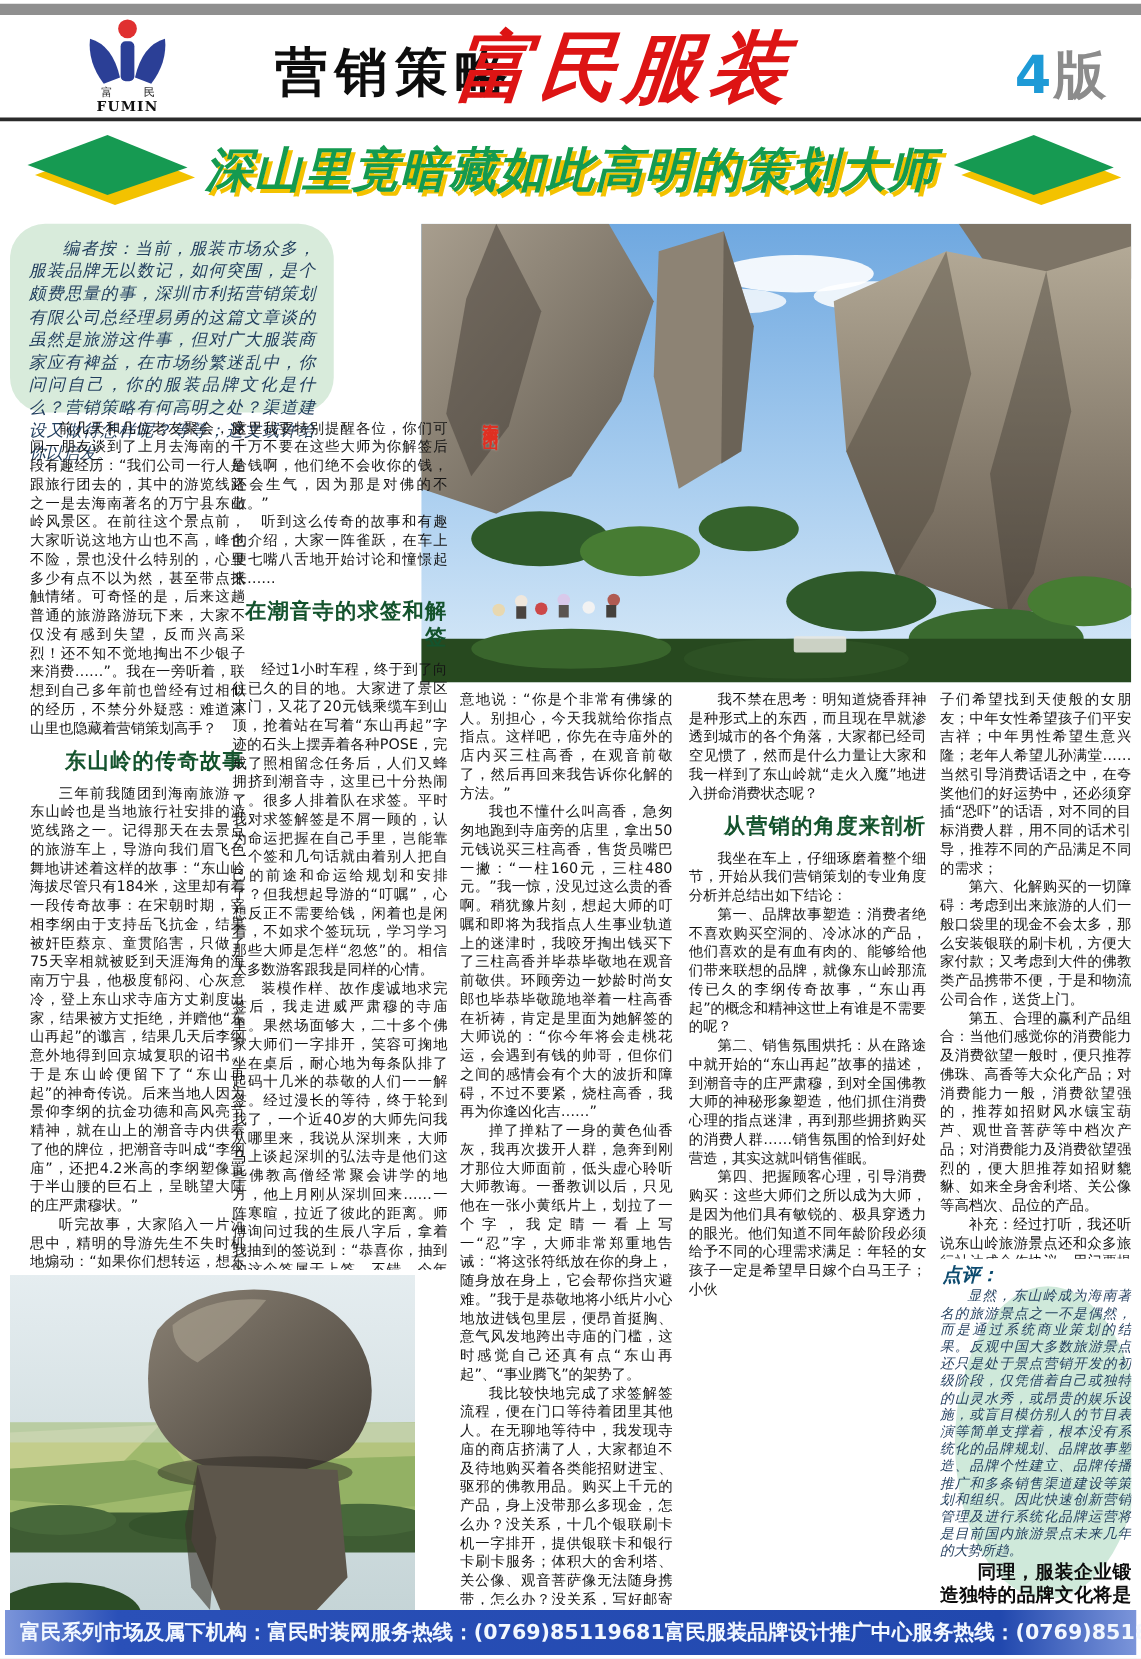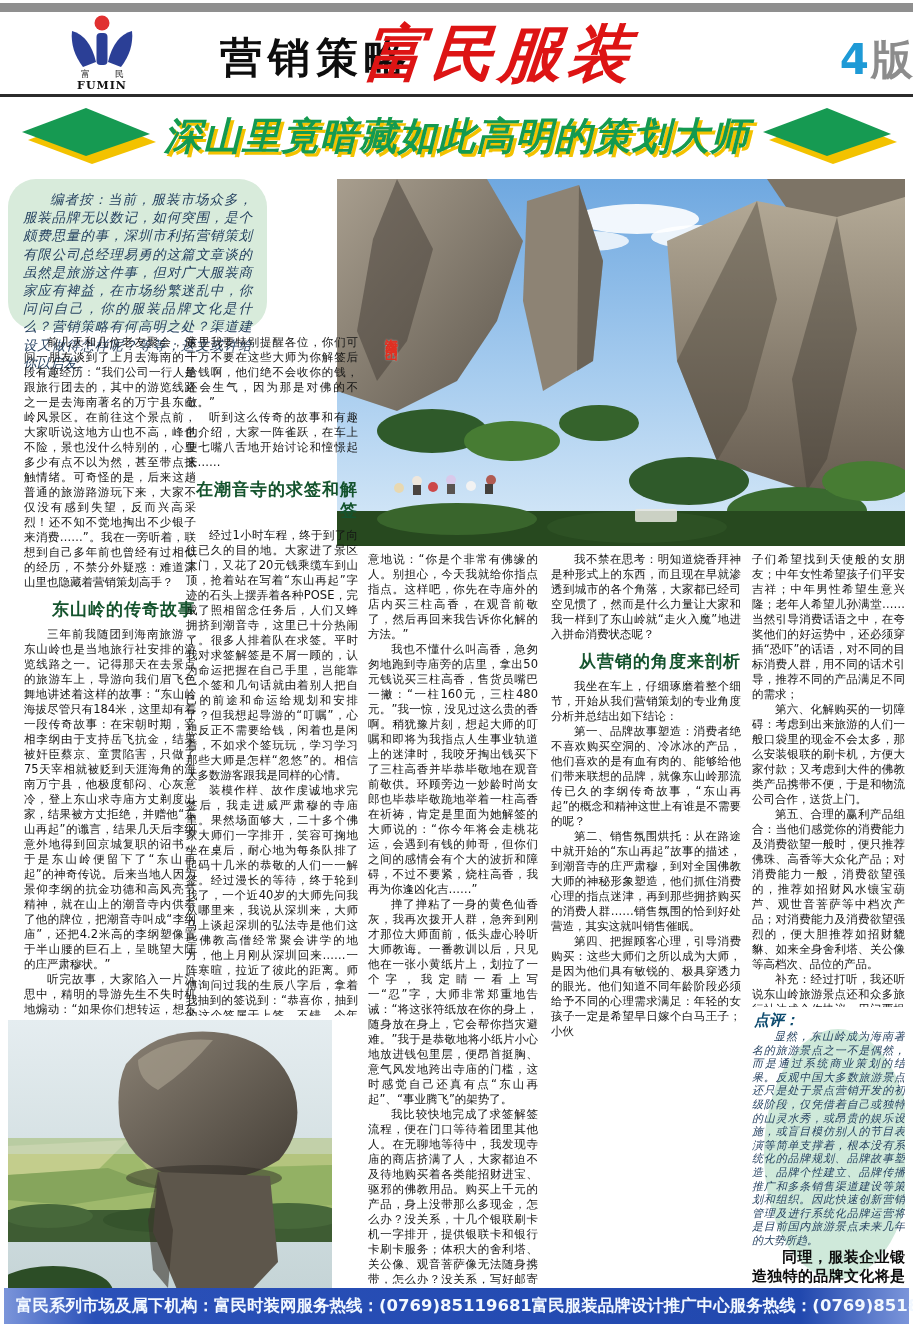--- a/index.html
+++ b/index.html
@@ -8,21 +8,21 @@
   
   .topbar{position:absolute;left:0;top:3px;width:913px;height:9px;background:#8f8f8f;}
   .headline-rule{position:absolute;left:0;top:94px;width:913px;height:3px;background:#2b2b2b;}
   .logo{position:absolute;left:50px;top:14px;width:104px;height:78px;}
   .logo svg{display:block;}
   .section-title{position:absolute;left:220px;top:30px;font-size:42px;font-weight:bold;
         letter-spacing:6px;color:#0d0d0d;}
   .masthead{position:absolute;left:335px;top:12px;width:330px;text-align:center;font-size:62px;
         font-weight:bold;font-style:italic;color:#dd1414;letter-spacing:6px;
         font-family:"DejaVu Serif",serif;transform:skewX(-5deg);}
-  .page-num{position:absolute;right:0;top:32px;font-size:42px;font-weight:bold;white-space:nowrap;}
+  .page-num{position:absolute;right:28px;top:32px;font-size:42px;font-weight:bold;white-space:nowrap;}
   .page-num .num{color:#1e9ad6;}
   .page-num .ban{color:#8c8c8c;margin-left:2px;}
   
   .banner{position:absolute;left:0;top:104px;width:913px;height:64px;display:flex;
         align-items:center;justify-content:center;gap:8px;}
   .banner-text{font-size:38px;font-weight:bold;font-style:italic;color:#149a50;
         font-family:"DejaVu Serif",serif;letter-spacing:1px;white-space:nowrap;
         text-shadow:3px 3px 0 #f3c200;}
   .diamond{flex:0 0 auto;}
   

